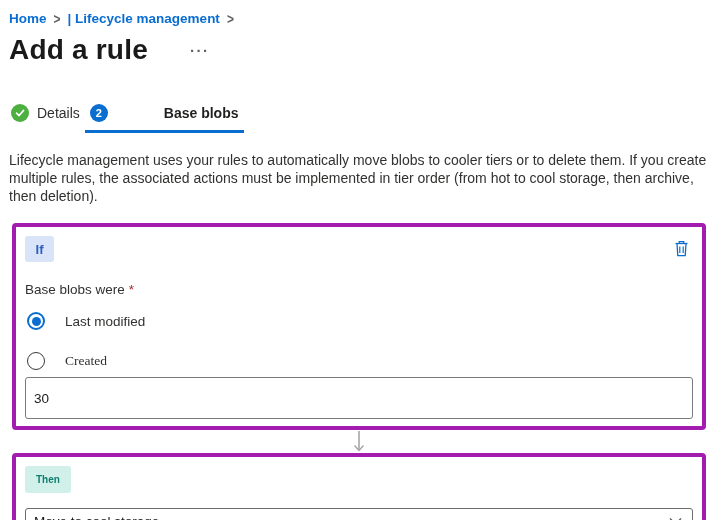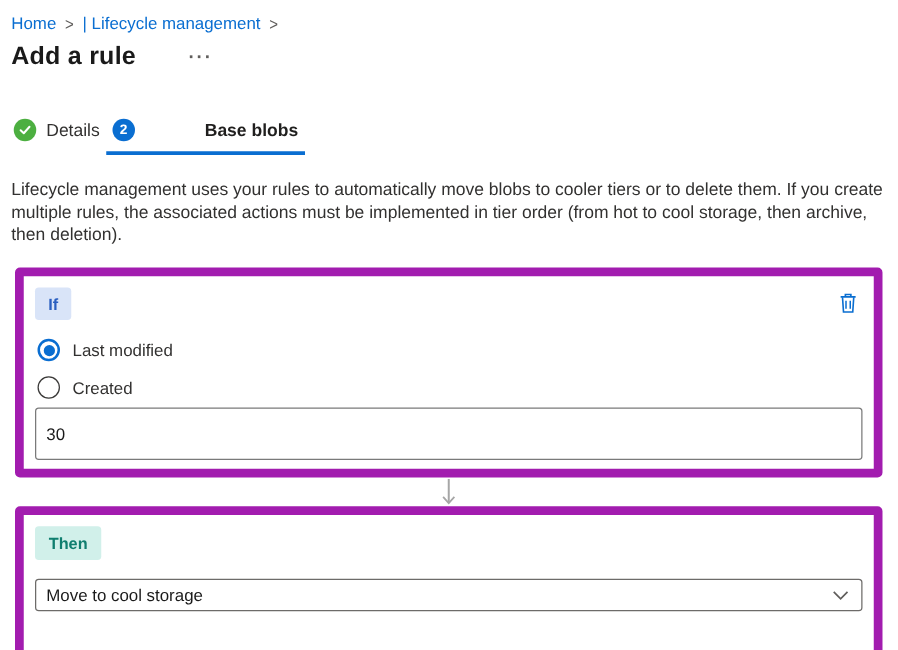--- a/index.html
+++ b/index.html
@@ -11,33 +11,34 @@
     position: relative;
   }
 
   
   .breadcrumb {
     padding: 11px 0 0 9px;
     font-size: 13.5px;
     display: flex;
     align-items: center;
     gap: 7px;
+    font-weight: bold;
   }
   .crumb { color: #0a6ed1; text-decoration: none; cursor: pointer; }
   .sep { color: #605e5c; font-size: 12px; transform: scaleY(1.15); }
 
   
   .title-row {
     margin: 8px 0 0 9px;
     display: flex;
     align-items: center;
     gap: 38px;
   }
   .title-row h1 {
-    font-size: 20px;
+    font-size: 28px;
     font-weight: 700;
     color: #1a1a1a;
     letter-spacing: 0.2px;
   }
   .more-btn {
     background: none;
     border: none;
     color: #605e5c;
     font-size: 15px;
     font-weight: 700;
@@ -84,21 +85,21 @@
     margin: 18px 9px 0 9px;
     font-size: 14px;
     line-height: 18px;
     color: #323130;
     max-width: 702px;
   }
 
   
   .card {
     margin: 18px 12px 0 12px;
-    border: 7px solid #a21caf;
+    border: 4px solid #a21caf;
     border-radius: 4px;
     padding: 9px 9px 7px 9px;
     background: #fff;
   }
   .card-header {
     display: flex;
     align-items: flex-start;
     justify-content: space-between;
   }
   .badge {
@@ -112,45 +113,45 @@
   .if-badge {
     width: 29px; height: 26px;
     background: #d9e4f8;
     color: #2b5fc0;
   }
   .then-badge {
     height: 27px;
     padding: 0 11px;
     background: #d1f0ea;
     color: #0f7e6f;
-    font-size: 13px;
+    font-size: 10px;
   }
   .trash-btn {
     background: none; border: none; cursor: pointer;
     padding: 2px; margin: 2px 2px 0 0; line-height: 0;
   }
 
   .field-label {
     margin-top: 20px;
     font-size: 13.5px;
     color: #323130;
   }
   .req { color: #a4262c; margin-left: 4px; }
 
   
   .radio-row {
     margin-top: 13px;
     display: flex;
     align-items: center;
-    gap: 10px;
+    gap: 20px;
     cursor: pointer;
     width: fit-content;
     padding: 2px;
   }
-  .radio-row + .radio-row { margin-top: 8px; }
+  .radio-row + .radio-row { margin-top: 18px; font-family: Liberation Serif, serif; }
   .radio {
     width: 18px; height: 18px;
     border-radius: 50%;
     border: 1.5px solid #3b3a39;
     display: flex; align-items: center; justify-content: center;
     flex: none;
     background: #fff;
   }
   .radio.selected { border: 2px solid #0a6ed1; }
   .radio .dot {
@@ -240,20 +241,23 @@
       <button class="trash-btn" aria-label="Delete">
         <svg width="15" height="17" viewBox="0 0 15 17" fill="none">
           <path d="M1.5 3.5 H13.5" stroke="#0a6ed1" stroke-width="1.3"></path>
           <path d="M5.3 3.3 V1.6 H9.7 V3.3" stroke="#0a6ed1" stroke-width="1.3" fill="none"></path>
           <path d="M3 3.8 L3.8 15.6 H11.2 L12 3.8" stroke="#0a6ed1" stroke-width="1.3" fill="none"></path>
           <path d="M5.8 6.5 V13 M9.2 6.5 V13" stroke="#0a6ed1" stroke-width="1.2"></path>
         </svg>
       </button>
     </div>
 
+    <div class="field-label">
+      <span>Base blobs were</span><span class="req">*</span>
+    </div>
 
     <div class="radio-row">
       <span class="radio selected">
           <span class="dot"></span>
         </span>
       <span class="radio-label">Last modified</span>
     </div>
 
     <div class="radio-row">
       <span class="radio"></span>

